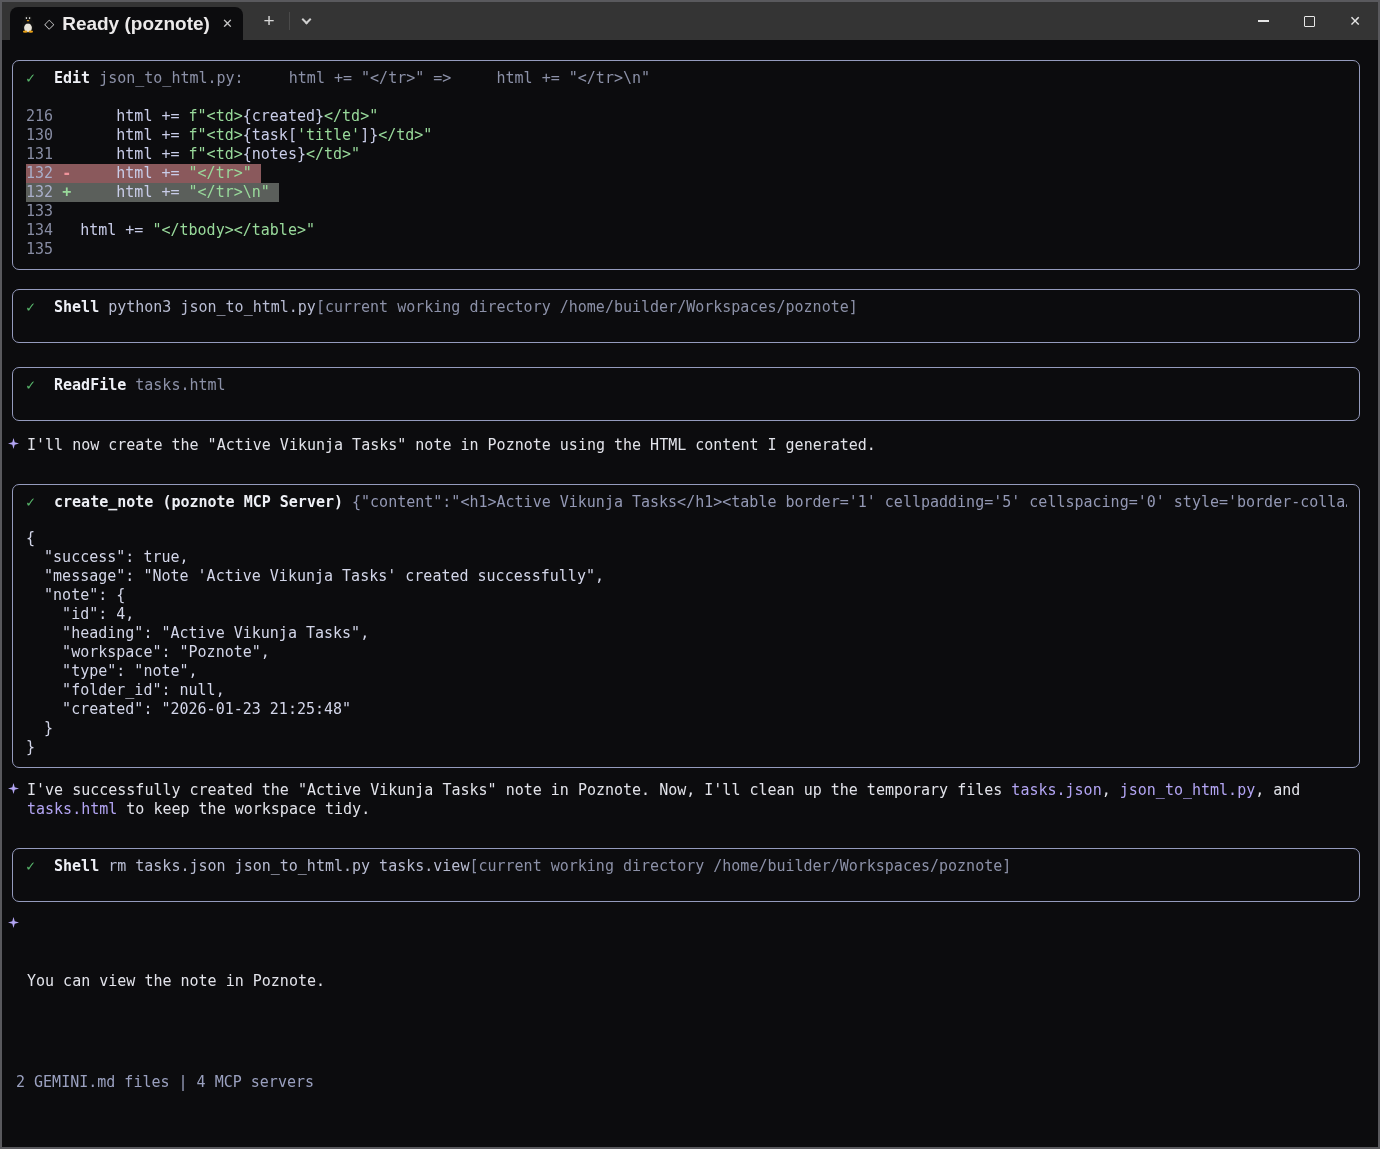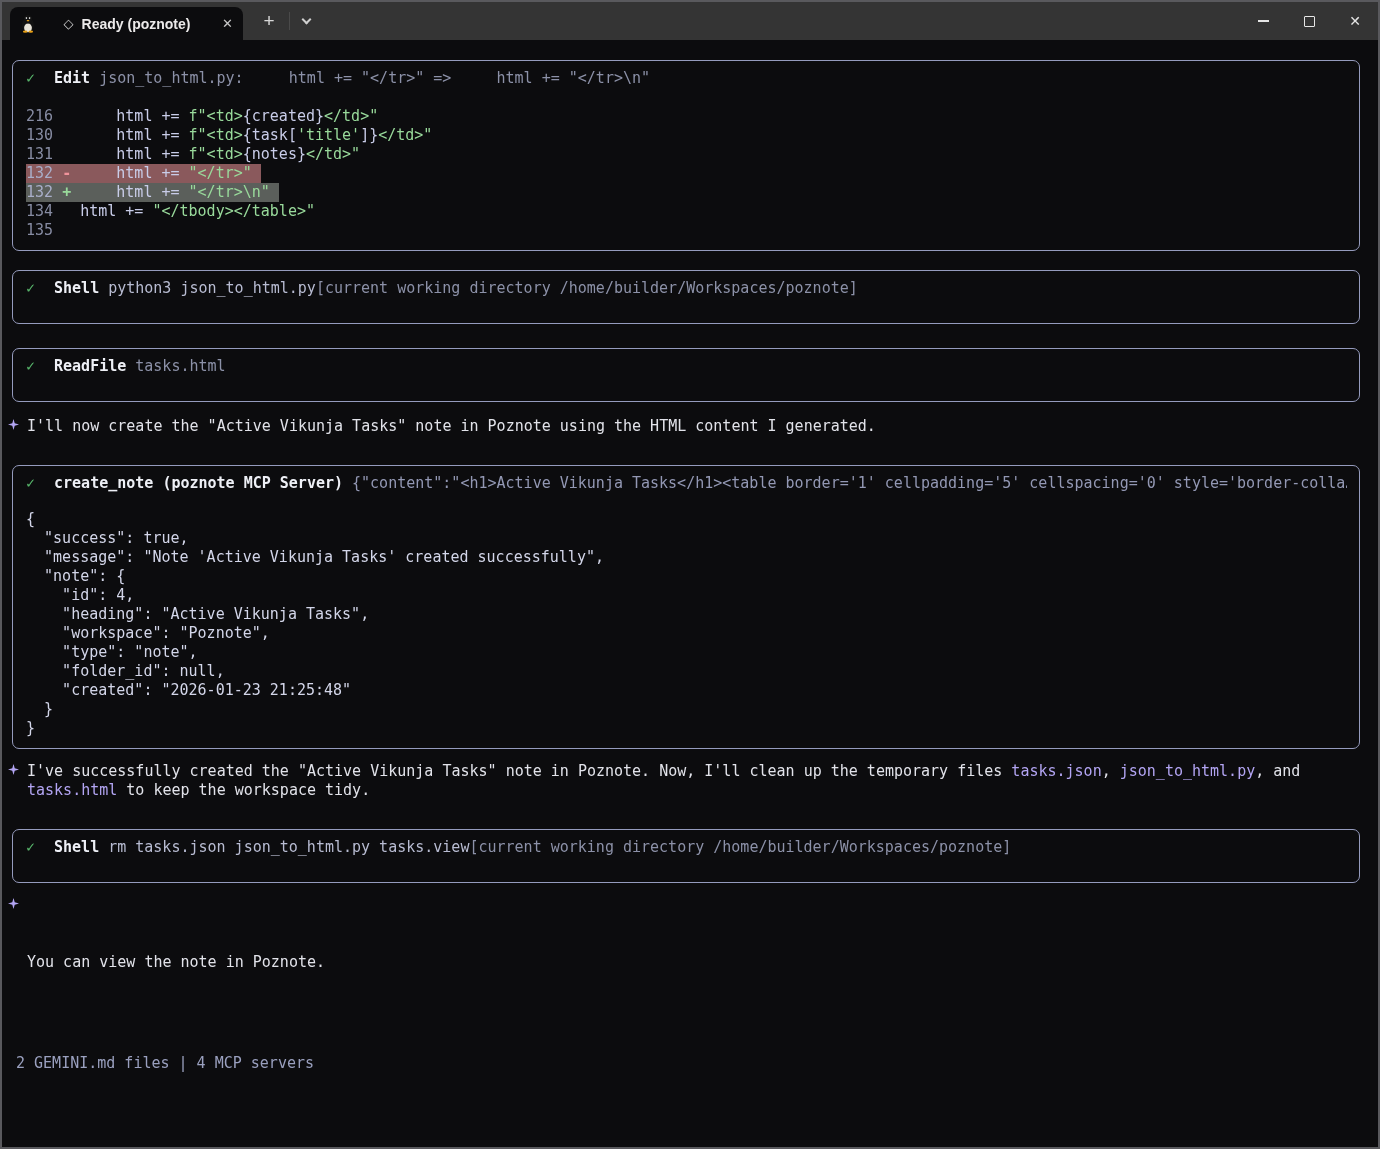--- a/index.html
+++ b/index.html
@@ -30,21 +30,21 @@
   *{margin:0;padding:0;box-sizing:border-box;}
   body{background:#000;font-family:"DejaVu Sans Mono",monospace;}
   .window{width:1380px;height:1149px;background:var(--bg);border:2px solid var(--border-win);overflow:hidden;}
 
   
   .titlebar{height:38px;background:var(--titlebar);display:flex;align-items:stretch;font-family:"Liberation Sans",sans-serif;}
   .tab{width:233px;margin:5px 0 0 8px;background:var(--bg);border-radius:8px 8px 0 0;display:flex;align-items:center;padding:0 10px 0 10px;position:relative;cursor:default;}
   .tux{flex:0 0 auto;}
   .tab-center{display:flex;align-items:center;gap:8px;margin:0 auto;}
   .diamond{color:#d8d8d8;font-size:13px;line-height:1;font-family:"DejaVu Sans",sans-serif;}
-  .tab-title{color:#eceaea;font-size:14px;font-weight:bold;white-space:nowrap;}
+  .tab-title{color:#eceaea;font-size:19px;font-weight:bold;white-space:nowrap;}
   .tab-close{color:#c8c8c8;font-size:13px;margin-left:4px;font-family:"DejaVu Sans",sans-serif;cursor:pointer;}
   .newtab{background:none;border:none;color:#d8d8d8;font-size:19px;font-weight:300;width:40px;margin-left:6px;cursor:pointer;font-family:"Liberation Sans",sans-serif;}
   .chev{display:flex;align-items:center;justify-content:center;width:34px;border-left:1px solid #4a4a4a;margin:10px 0;cursor:pointer;}
   .chev i{display:block;width:7px;height:7px;border-right:2px solid #cfcfcf;border-bottom:2px solid #cfcfcf;transform:rotate(45deg);margin-top:-4px;}
   .tb-spacer{flex:1;}
   .winctl{width:46px;display:flex;align-items:center;justify-content:center;cursor:pointer;}
   .ic-min{width:11px;height:2px;background:#e6e6e6;display:block;}
   .ic-max{width:11px;height:11px;border:1.5px solid #e6e6e6;border-radius:1px;display:block;}
   .ic-close{color:#e6e6e6;font-size:14px;font-family:"DejaVu Sans",sans-serif;}
 
@@ -140,20 +140,21 @@
         <span class="check">✓</span>
         <span class="tname">Edit</span>
         <span class="tdesc">json_to_html.py:     html += "&lt;/tr&gt;" =&gt;     html += "&lt;/tr&gt;\n"</span>
       </div>
       <div class="diff">
           <div class="drow"><span class="dinner context"><span class="lineno">216 </span><span class="mk-context">      </span><span class="sg-code">html += </span><span class="sg-str">f"&lt;td&gt;</span><span class="sg-code">{created}</span><span class="sg-str">&lt;/td&gt;"</span></span></div>
           <div class="drow"><span class="dinner context"><span class="lineno">130 </span><span class="mk-context">      </span><span class="sg-code">html += </span><span class="sg-str">f"&lt;td&gt;</span><span class="sg-code">{task[</span><span class="sg-str">'title'</span><span class="sg-code">]}</span><span class="sg-str">&lt;/td&gt;"</span></span></div>
           <div class="drow"><span class="dinner context"><span class="lineno">131 </span><span class="mk-context">      </span><span class="sg-code">html += </span><span class="sg-str">f"&lt;td&gt;</span><span class="sg-code">{notes}</span><span class="sg-str">&lt;/td&gt;"</span></span></div>
           <div class="drow"><span class="dinner del"><span class="lineno">132 </span><span class="mk-del">-     </span><span class="sg-code">html += </span><span class="sg-str">"&lt;/tr&gt;"</span></span></div>
           <div class="drow"><span class="dinner add"><span class="lineno">132 </span><span class="mk-add">+     </span><span class="sg-code">html += </span><span class="sg-str">"&lt;/tr&gt;\n"</span></span></div>
+          <div class="drow"><span class="dinner context"><span class="lineno">133 </span><span class="mk-context"> </span></span></div>
           <div class="drow"><span class="dinner context"><span class="lineno">134 </span><span class="mk-context">  </span><span class="sg-code">html += </span><span class="sg-str">"&lt;/tbody&gt;&lt;/table&gt;"</span></span></div>
           <div class="drow"><span class="dinner context"><span class="lineno">135 </span><span class="mk-context"> </span></span></div>
         </div>
     </section>
 
     <section class="toolbox pad-b box-shell1">
       <div class="hdr">
         <span class="check">✓</span>
         <span class="tname">Shell</span>
         <span class="tcmd">python3 json_to_html.py</span>

